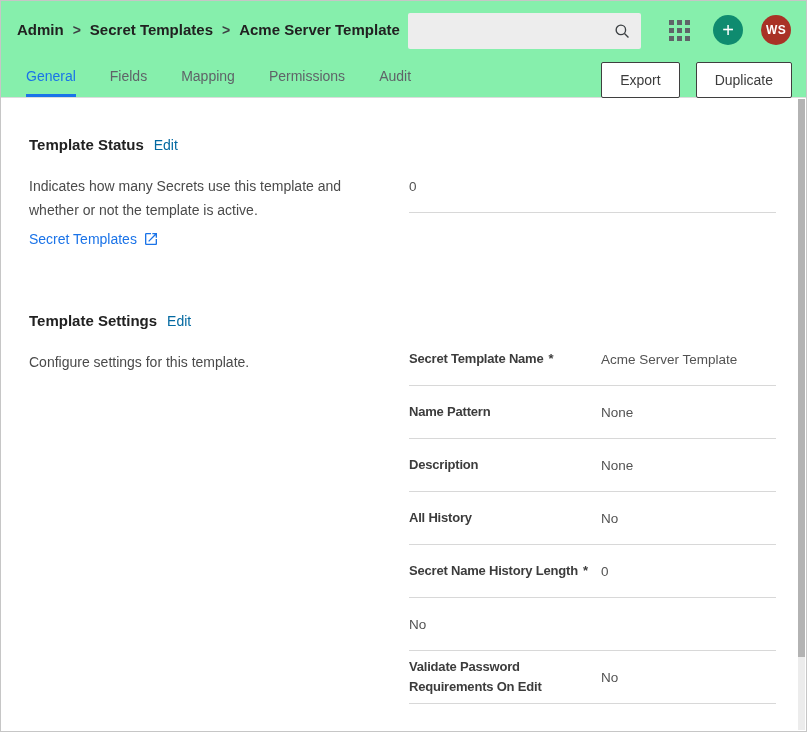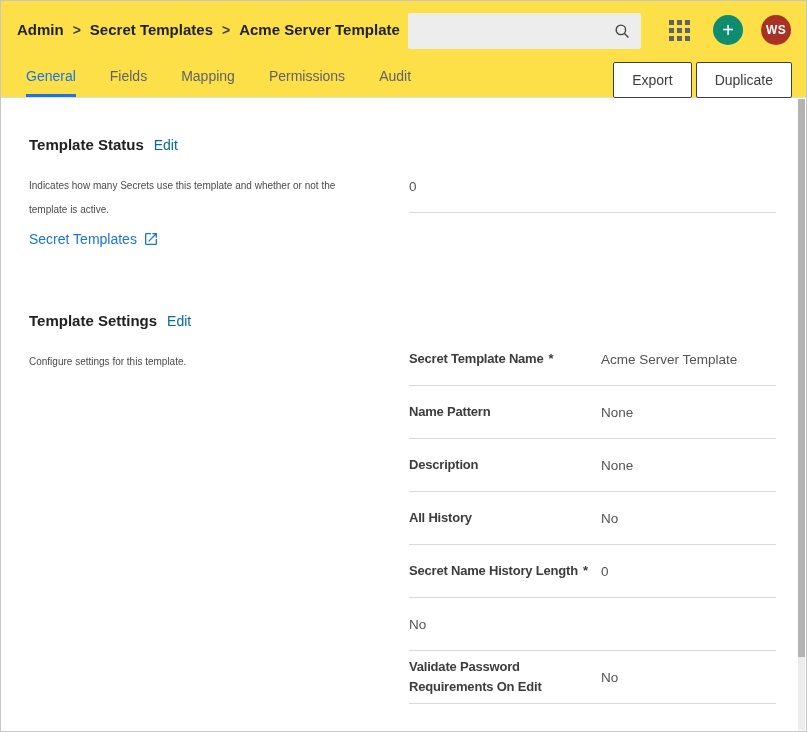--- a/index.html
+++ b/index.html
@@ -12,21 +12,21 @@
     background: #ffffff;
     border: 1px solid #c6c6c6;
     overflow: hidden;
   }
 
   
   .header {
     position: relative;
     height: 97px;
     border-bottom: 1px solid #dcdcdc;
-    background: #fde047;
+    background: #86efac;
   }
   .breadcrumb {
     position: absolute; left: 16px; top: 20px;
     display: flex; align-items: center;
     font-size: 15px; font-weight: bold; color: #212121;
     white-space: nowrap;
   }
   .breadcrumb .sep { margin: 0 9px; color: #3c4043; font-weight: 600; font-size: 14px; }
   .crumb { cursor: pointer; }
 
@@ -63,21 +63,21 @@
   .tabs {
     position: absolute; left: 25px; bottom: 0;
     display: flex; gap: 34px;
   }
   .tab {
     font-size: 14px; color: #5f6368; padding-bottom: 10px; cursor: pointer;
     border-bottom: 3px solid transparent;
   }
   .tab.active { color: #1a73e8; border-bottom-color: #1a73e8; }
 
-  .actions { position: absolute; right: 14px; top: 61px; display: flex; gap: 4px; }
+  .actions { position: absolute; right: 14px; top: 61px; display: flex; gap: 16px; }
   .btn {
     height: 36px; padding: 0 18px;
     background: #fff; border: 1px solid #3f3f3f; border-radius: 2px;
     font-size: 14px; color: #3c3c3c; cursor: pointer;
     font-family: "Liberation Sans", sans-serif;
   }
 
   
   .main { padding: 0 30px 0 28px; }
   .section { display: flex; }
@@ -88,21 +88,21 @@
   .right-col { flex: 1; }
   .right-col-1 { padding-top: 24px; }
   .right-col-2 { padding-top: 21px; }
 
   .section-title-row { display: flex; align-items: baseline; }
   .section-title { font-size: 15px; font-weight: bold; color: #212121; }
   .edit-link { font-size: 14px; color: #0369a1; margin-left: 10px; cursor: pointer; }
 
   .section-desc {
     margin-top: 21px; width: 345px;
-    font-size: 10px; line-height: 24px; color: #4a4a4a;
+    font-size: 14px; line-height: 24px; color: #4a4a4a;
   }
   .ext-link {
     margin-top: 9px; display: flex; align-items: center; gap: 6px;
     font-size: 14px; color: #1a73e8; cursor: pointer;
   }
 
   .row {
     display: flex; align-items: center;
     min-height: 53px;
     border-bottom: 1px solid #d8d8d8;

